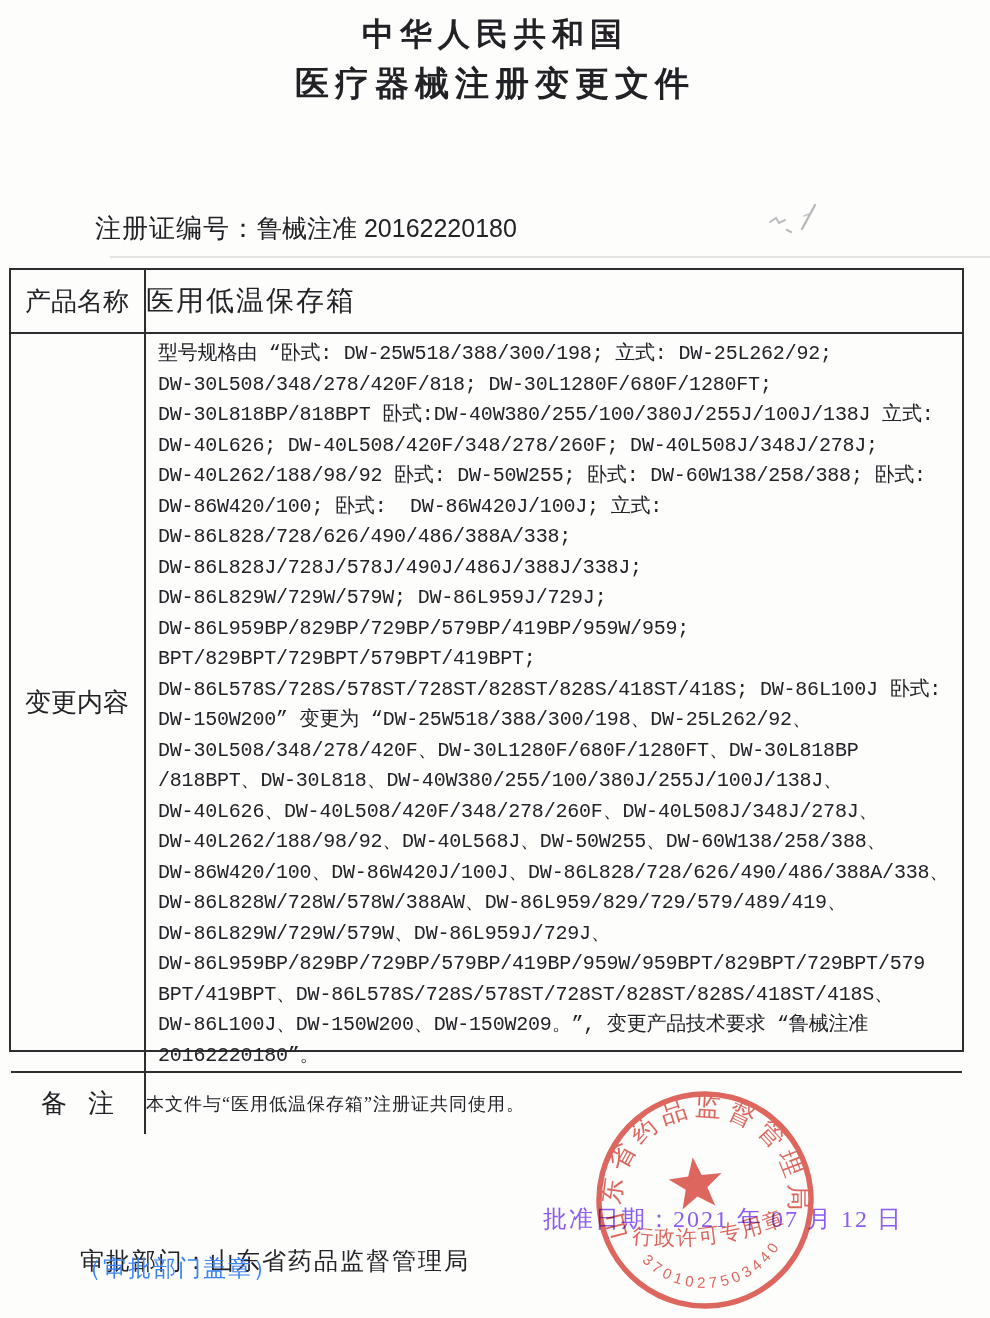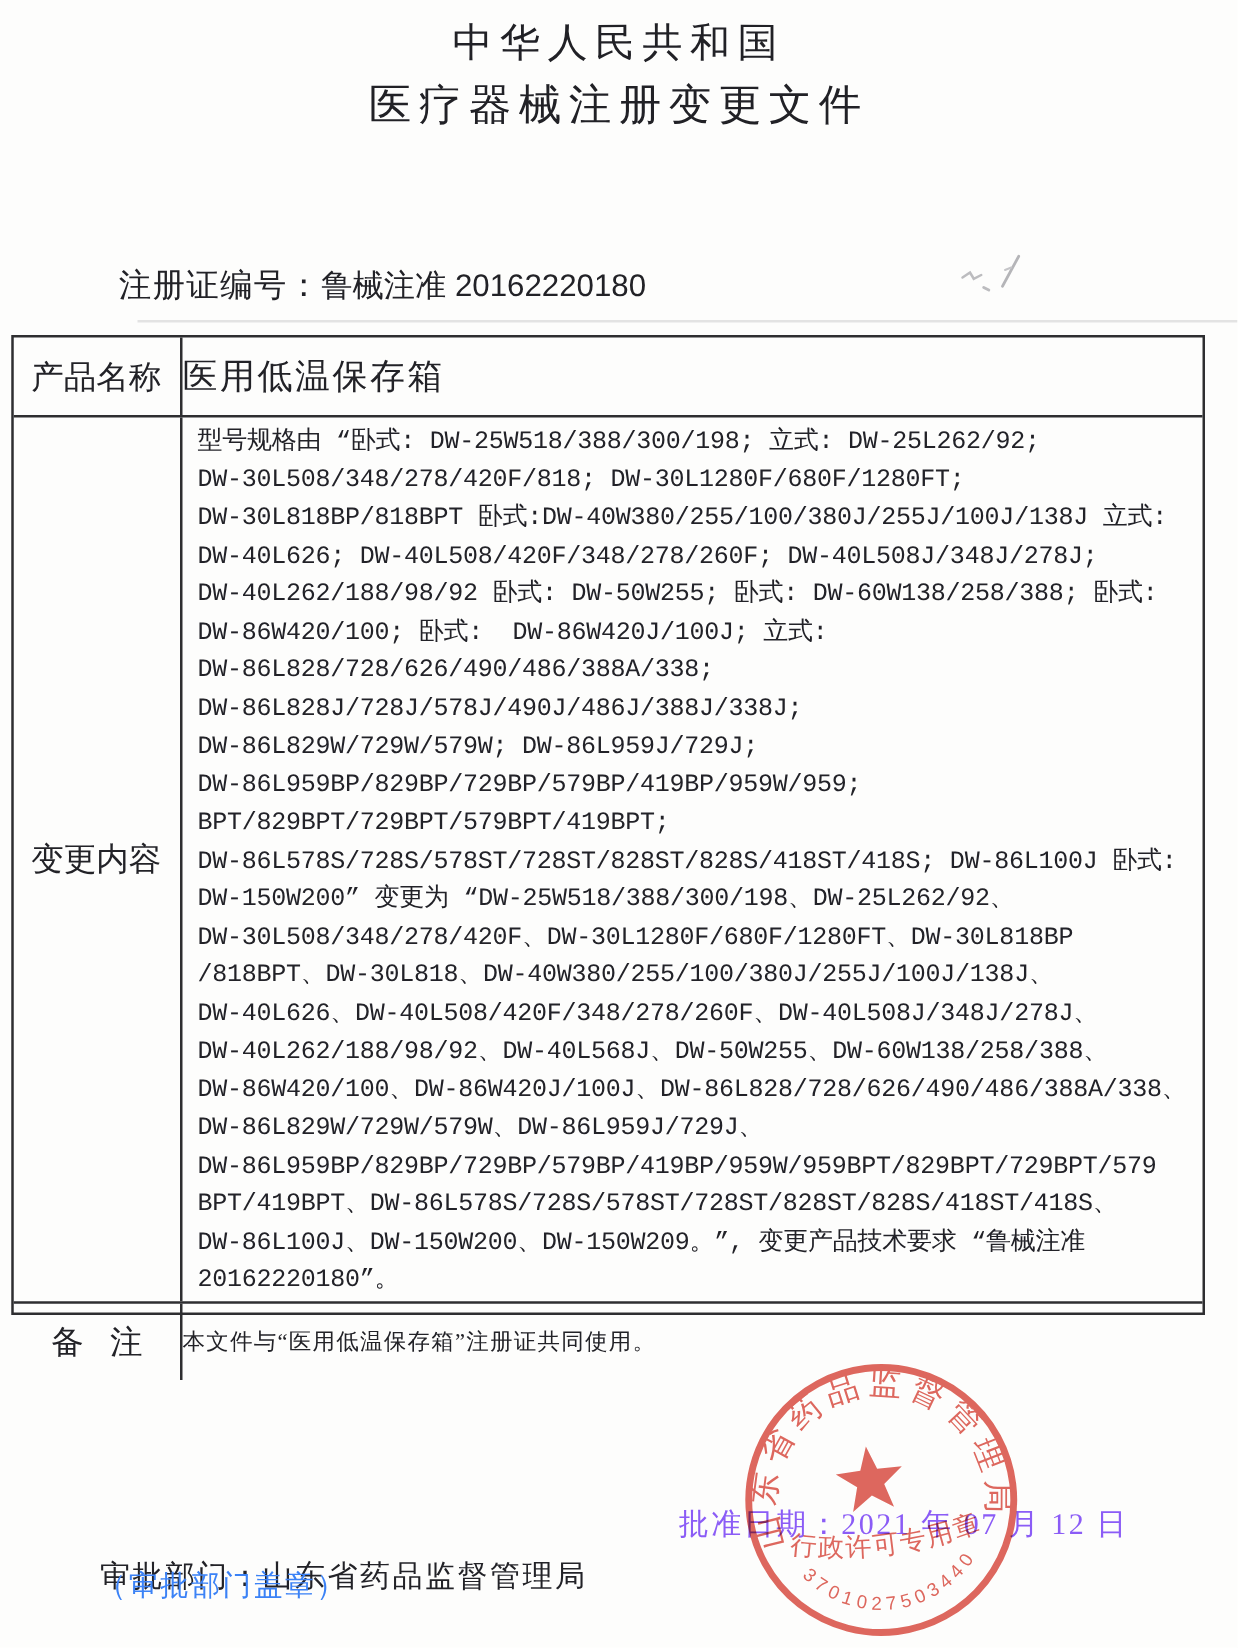--- a/index.html
+++ b/index.html
@@ -6,21 +6,21 @@
   body{
     width:990px;height:1318px;position:relative;overflow:hidden;
     background:#fdfdfc;
     font-family:"Liberation Serif","DejaVu Serif",serif;
     color:#26262b;
   }
   .abs{position:absolute;}
   
   .title{
     left:0;width:990px;text-align:center;
-    font-weight:400;letter-spacing:6px;color:#212126;
+    font-weight:700;letter-spacing:6px;color:#212126;
   }
   .title1{top:13px;font-size:32px;}
   .title2{top:61px;font-size:34px;}
   .reg-line{left:95px;top:211px;font-size:26px;letter-spacing:1px;color:#222227;}
   .reg-line .num{font-family:Liberation Sans, sans-serif;font-size:25px;letter-spacing:0;}
   .scan-line{left:110px;top:256px;width:880px;height:2px;background:#e3e3e3;}
   
   .doc-table{
     left:9px;top:268px;width:955px;height:784px;
     border:2px solid #2e2e30;
@@ -104,20 +104,21 @@
         <div class="line">DW-86L829W/729W/579W; DW-86L959J/729J;</div>
         <div class="line">DW-86L959BP/829BP/729BP/579BP/419BP/959W/959;</div>
         <div class="line">BPT/829BPT/729BPT/579BPT/419BPT;</div>
         <div class="line">DW-86L578S/728S/578ST/728ST/828ST/828S/418ST/418S; DW-86L100J 卧式:</div>
         <div class="line">DW-150W200” 变更为 “DW-25W518/388/300/198、DW-25L262/92、</div>
         <div class="line">DW-30L508/348/278/420F、DW-30L1280F/680F/1280FT、DW-30L818BP</div>
         <div class="line">/818BPT、DW-30L818、DW-40W380/255/100/380J/255J/100J/138J、</div>
         <div class="line">DW-40L626、DW-40L508/420F/348/278/260F、DW-40L508J/348J/278J、</div>
         <div class="line">DW-40L262/188/98/92、DW-40L568J、DW-50W255、DW-60W138/258/388、</div>
         <div class="line">DW-86W420/100、DW-86W420J/100J、DW-86L828/728/626/490/486/388A/338、</div>
+        <div class="line">DW-86L828W/728W/578W/388AW、DW-86L959/829/729/579/489/419、</div>
         <div class="line">DW-86L829W/729W/579W、DW-86L959J/729J、</div>
         <div class="line">DW-86L959BP/829BP/729BP/579BP/419BP/959W/959BPT/829BPT/729BPT/579</div>
         <div class="line">BPT/419BPT、DW-86L578S/728S/578ST/728ST/828ST/828S/418ST/418S、</div>
         <div class="line">DW-86L100J、DW-150W200、DW-150W209。”, 变更产品技术要求 “鲁械注准</div>
         <div class="line">20162220180”。</div>
       </div>
   </div>
 
   <div class="t-row row-remark">
     <div class="t-label">

